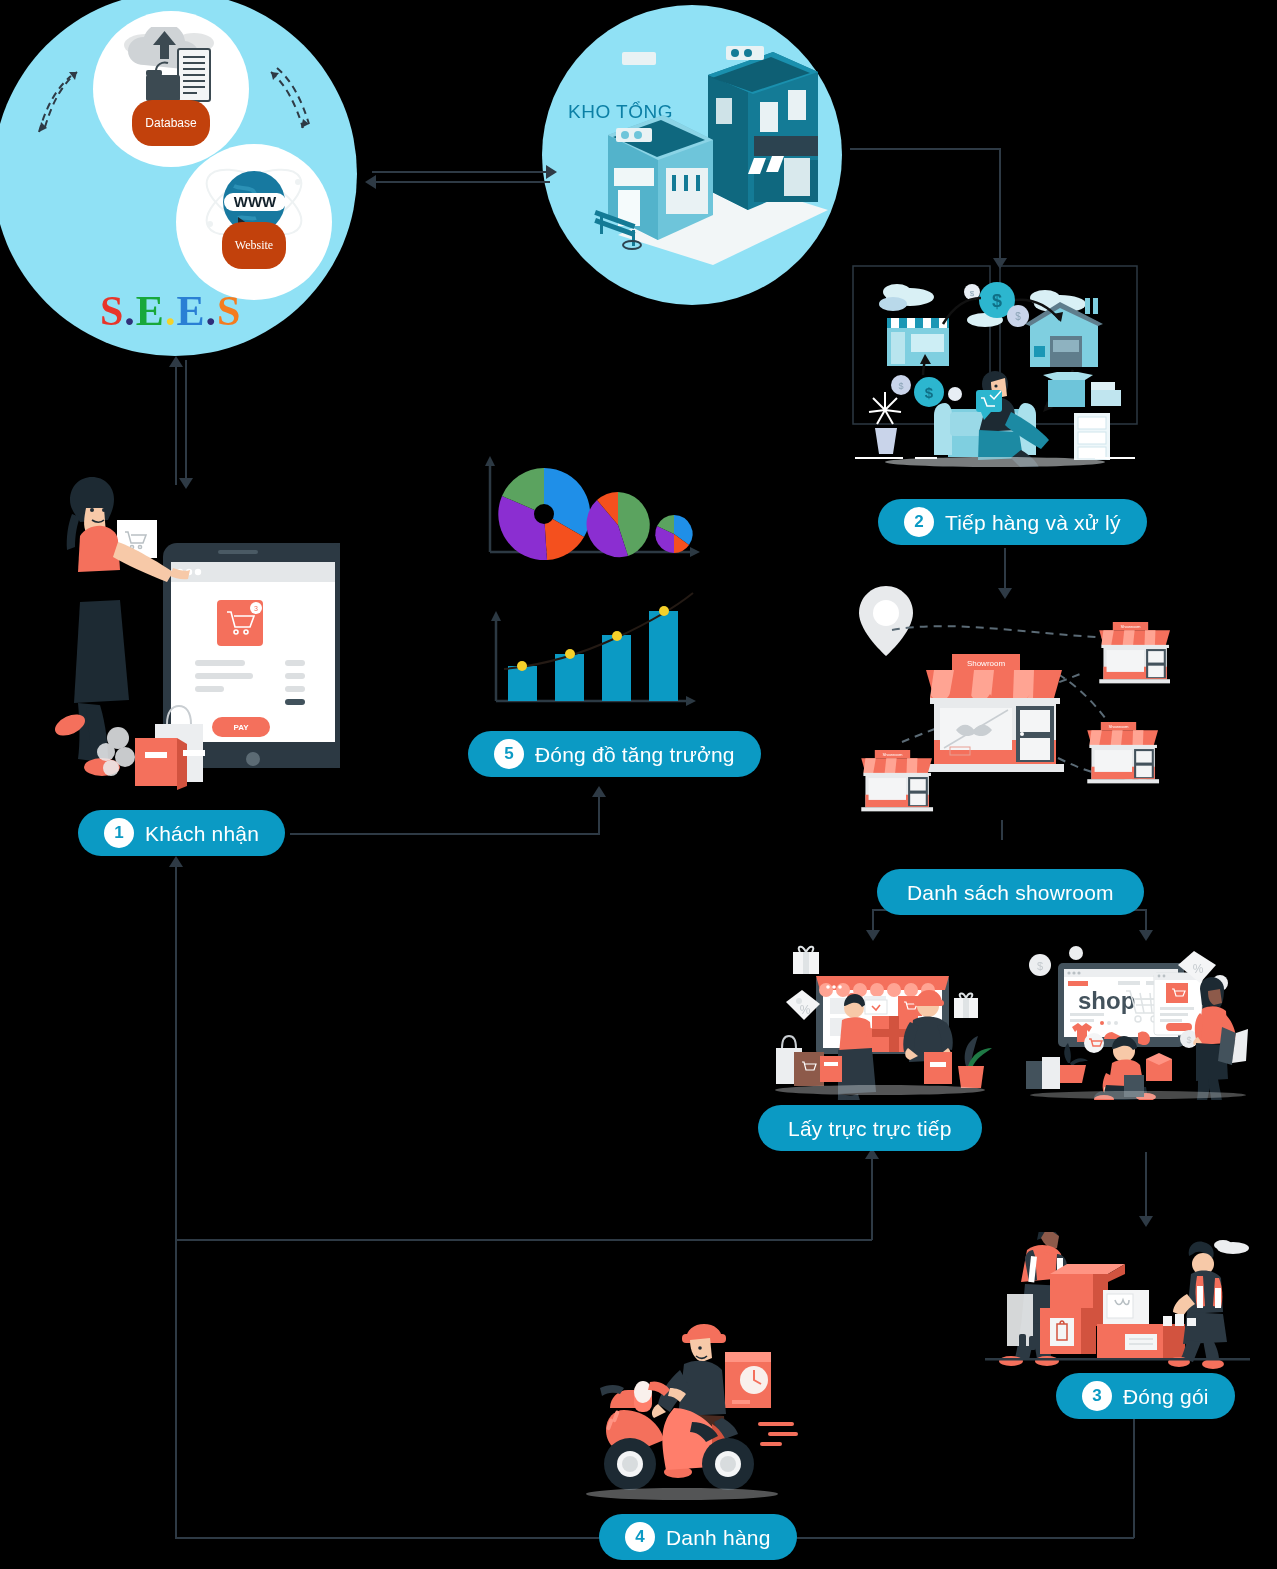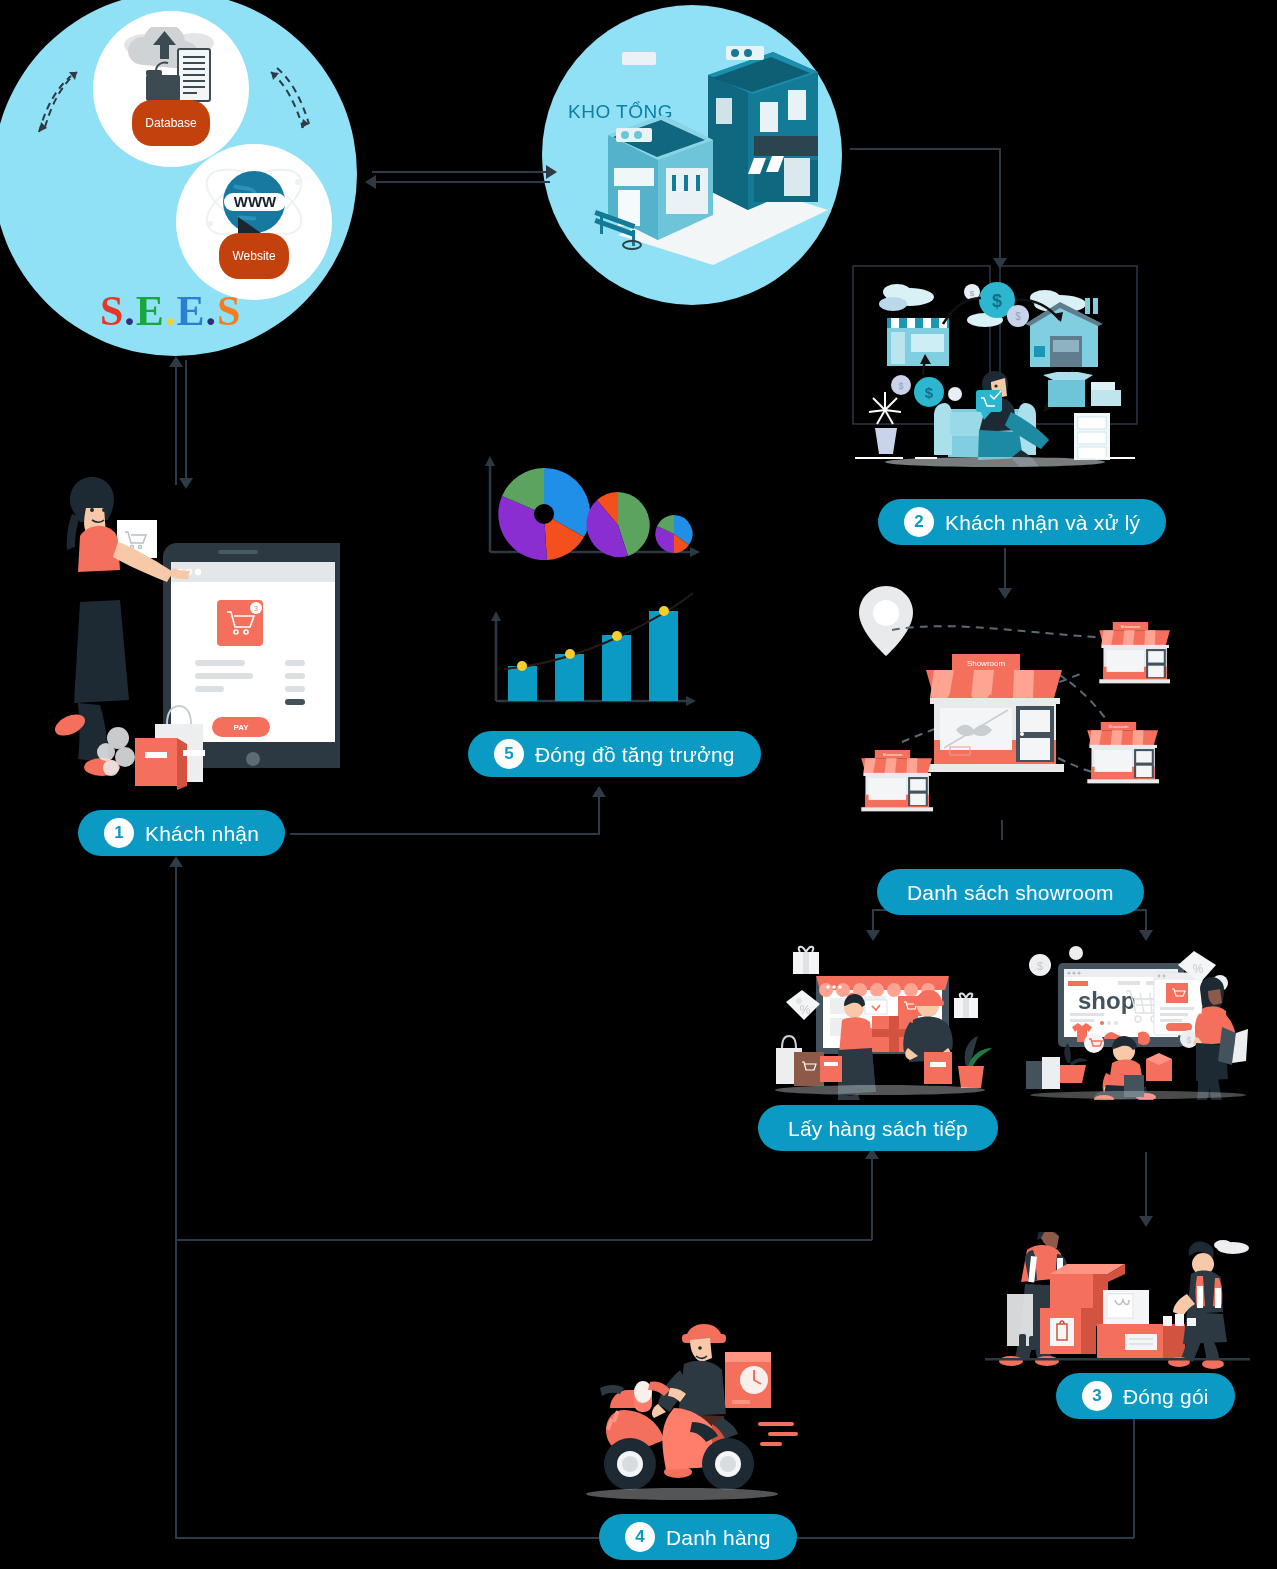--- a/index.html
+++ b/index.html
@@ -142,21 +142,21 @@
         <ellipse cx="60" cy="46" rx="52" ry="24" fill="none" stroke="#eef2f3" stroke-width="2" transform="rotate(-28 60 46)"></ellipse>
         <ellipse cx="60" cy="46" rx="52" ry="24" fill="none" stroke="#eef2f3" stroke-width="2" transform="rotate(28 60 46)"></ellipse>
         <circle cx="60" cy="46" r="31" fill="#1779a0"></circle>
         <path d="M40 30c6 3 12 1 18 4 5 3 2 8 8 9 4 1 8-3 12-1M44 62c6-2 13 2 18 0" stroke="#2d93b8" stroke-width="4" fill="none" opacity=".9"></path>
         <rect x="30" y="37" width="62" height="18" rx="9" fill="#ffffff"></rect>
         <text x="61" y="51" font-family="Liberation Sans, sans-serif" font-size="15" font-weight="bold" fill="#12212b" text-anchor="middle">WWW</text>
         <polygon points="44,61 44,88 52,80 58,90 63,87 57,78 67,77" fill="#1c262d"></polygon>
         <circle cx="16" cy="68" r="3" fill="#eef2f3"></circle>
           <circle cx="104" cy="26" r="3" fill="#eef2f3"></circle>
       </svg>
-      <div class="minipill" style="bottom:21px;">Website</div>
+      <div class="minipill" style="bottom:31px;font-family:Liberation Serif, serif;">Website</div>
     </div>
 
     <svg width="364" height="364" viewBox="0 0 364 364" style="position:absolute;left:0;top:0;pointer-events:none">
       <path d="M52 135 C60 108, 70 92, 84 80" stroke="#2e3a45" stroke-width="2" fill="none" stroke-dasharray="7 5"></path>
       <polygon points="84,80 76,80 82,88" fill="#2e3a45"></polygon>
       <path d="M46 140 C54 112, 64 96, 78 84" stroke="#2e3a45" stroke-width="2" fill="none" stroke-dasharray="7 5"></path>
       <polygon points="46,140 54,136 48,130" fill="#2e3a45"></polygon>
       <path d="M278 80 C292 92, 302 110, 310 136" stroke="#2e3a45" stroke-width="2" fill="none" stroke-dasharray="7 5"></path>
       <polygon points="278,80 280,88 286,81" fill="#2e3a45"></polygon>
       <path d="M284 76 C298 88, 308 106, 316 132" stroke="#2e3a45" stroke-width="2" fill="none" stroke-dasharray="7 5"></path>
@@ -957,21 +957,21 @@
     </svg>
   </div>
 
   <div class="pill" style="left:78px; top:810px;">
     <span class="num">1</span>
     <span class="lbl">Khách nhận</span>
   </div>
 
   <div class="pill" style="left:878px; top:499px;">
     <span class="num">2</span>
-    <span class="lbl">Khách nhận và xử lý</span>
+    <span class="lbl">Tiếp hàng và xử lý</span>
   </div>
 
   <div class="pill" style="left:1056px; top:1373px;">
     <span class="num">3</span>
     <span class="lbl">Đóng gói</span>
   </div>
 
   <div class="pill" style="left:599px; top:1514px;">
     <span class="num">4</span>
     <span class="lbl">Danh hàng</span>
@@ -980,17 +980,17 @@
   <div class="pill" style="left:468px; top:731px;">
     <span class="num">5</span>
     <span class="lbl">Đóng đồ tăng trưởng</span>
   </div>
 
   <div class="pill plain" style="left:877px; top:869px;">
     <span class="lbl">Danh sách showroom</span>
   </div>
 
   <div class="pill plain" style="left:758px; top:1105px;">
-    <span class="lbl">Lấy hàng sách tiếp</span>
+    <span class="lbl">Lấy trực trực tiếp</span>
   </div>
 
 
 </div>
 
 </body></html>

